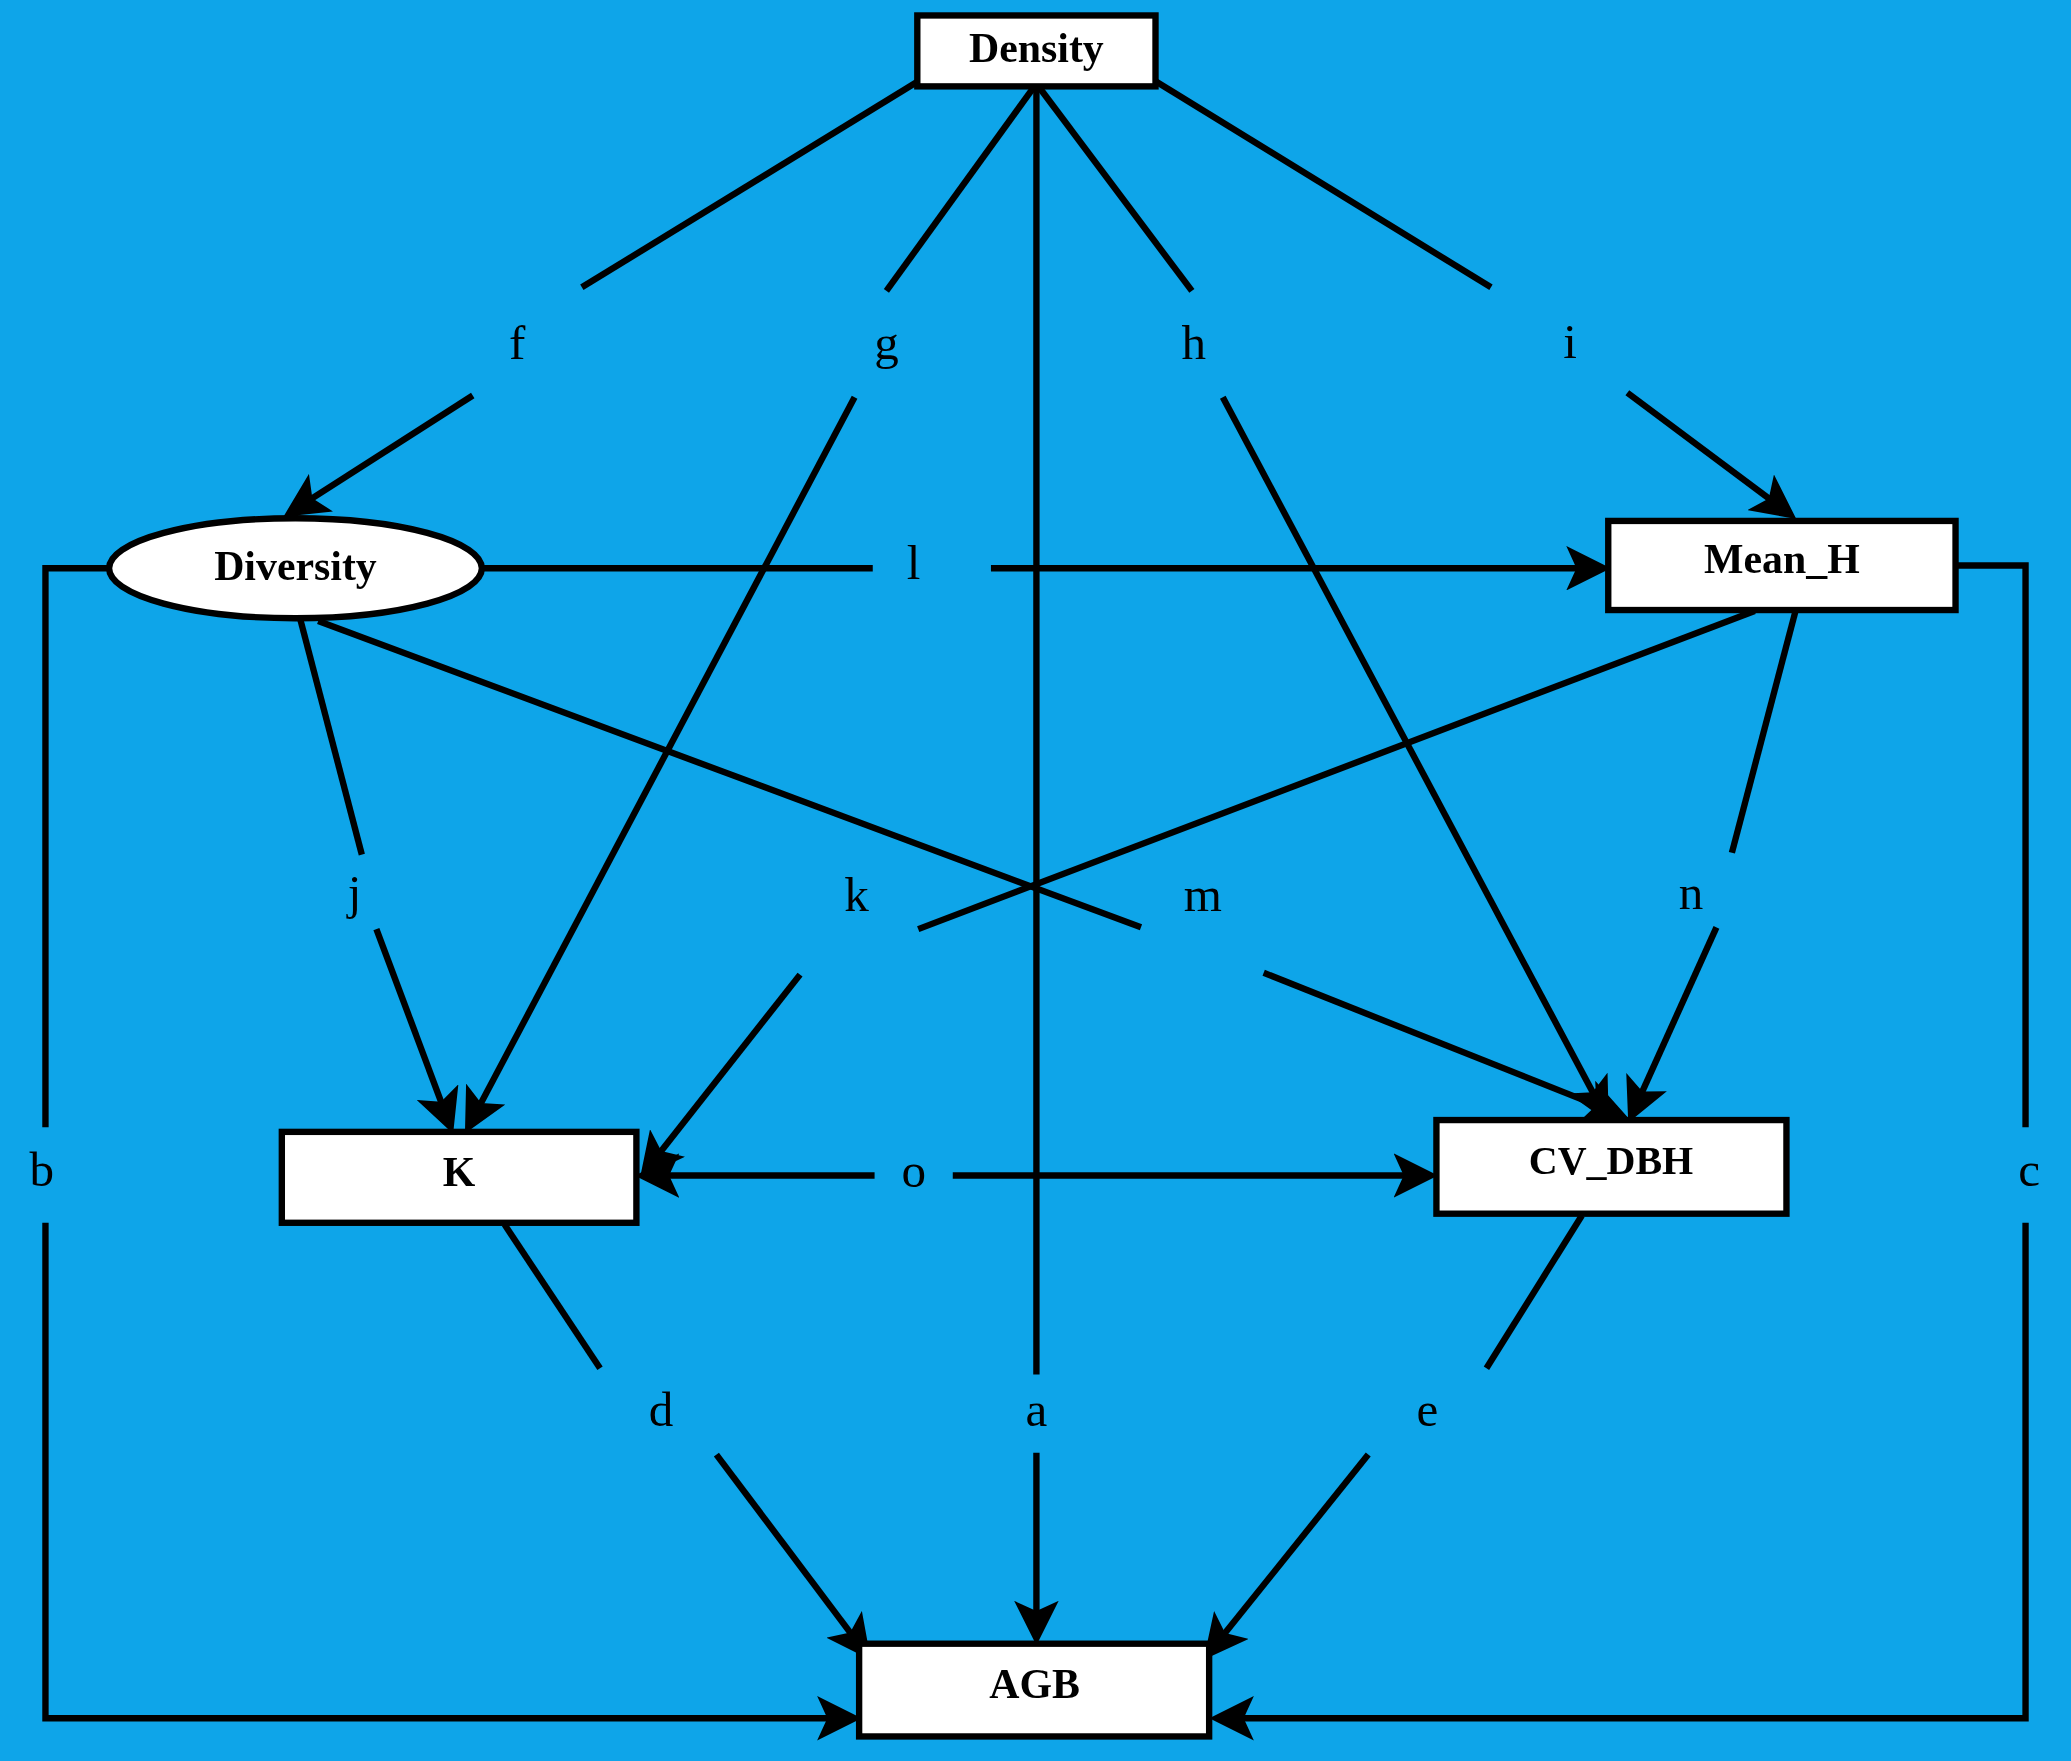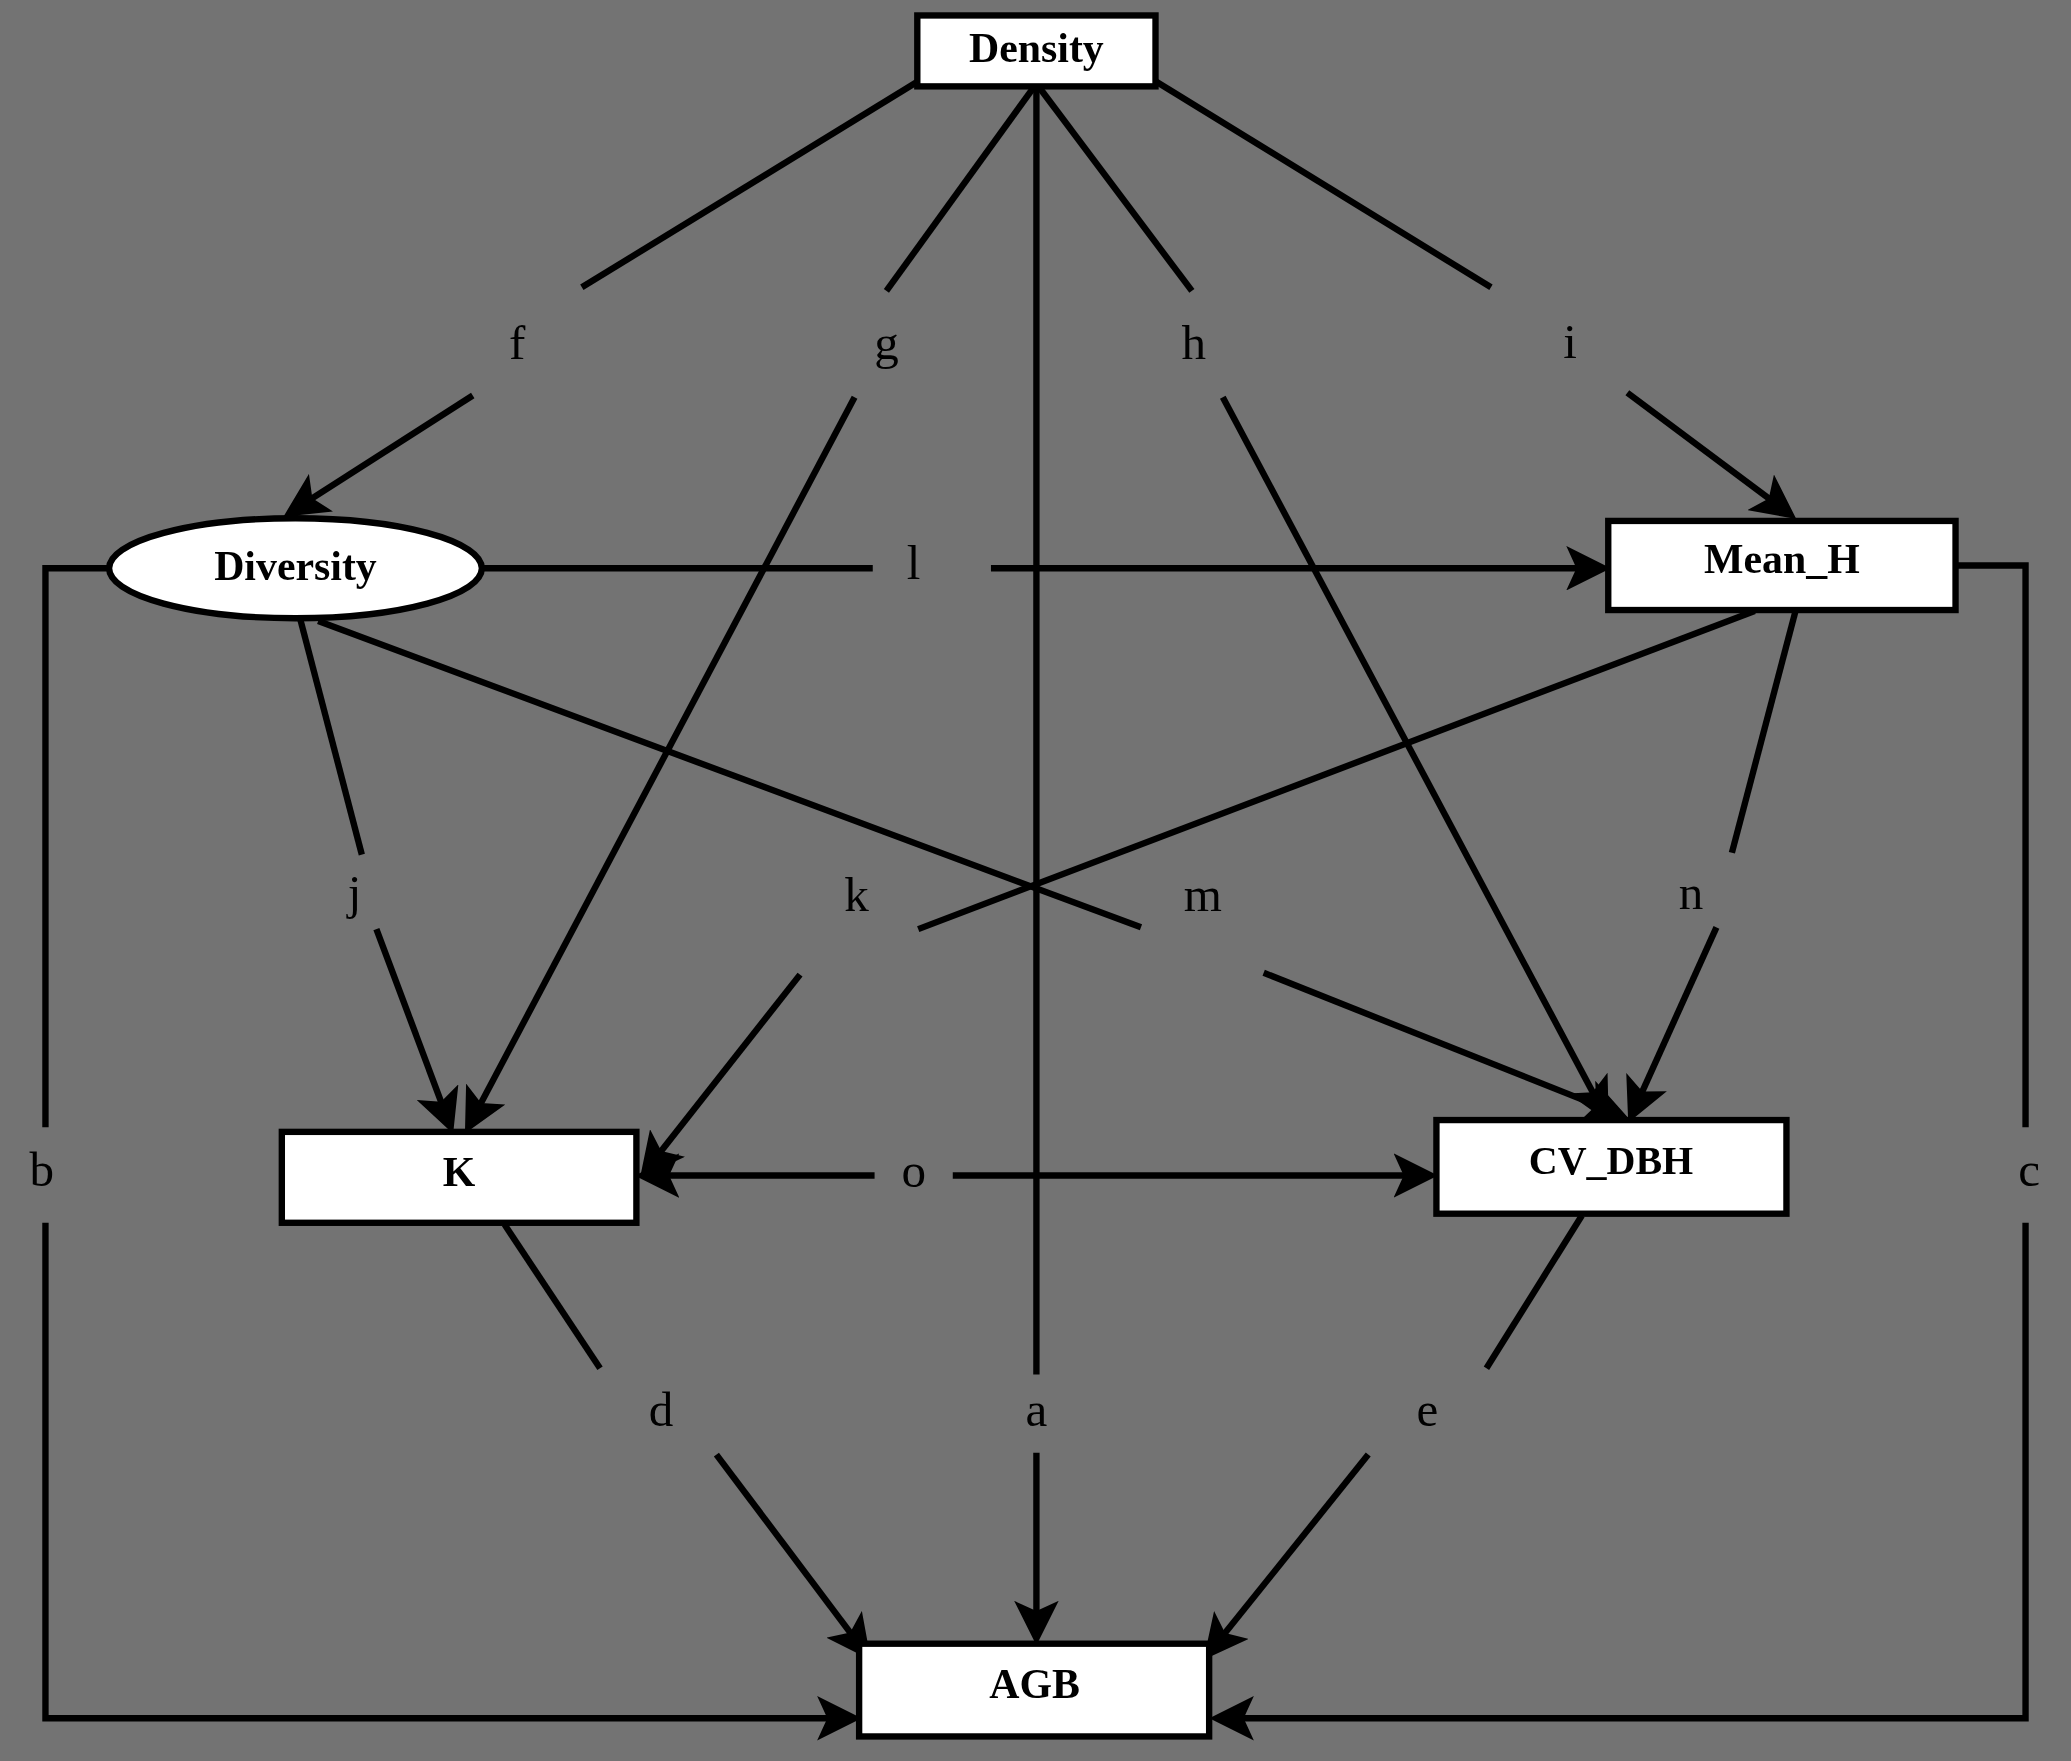--- a/index.html
+++ b/index.html
@@ -5,21 +5,21 @@
 <style>
   html, body {
     margin: 0;
     padding: 0;
     background: #ffffff;
   }
   #stage {
     position: relative;
     width: 2071px;
     height: 1761px;
-    background: #737373;
+    background: #0ea5e9;
     overflow: hidden;
     font-family: "Liberation Serif", "DejaVu Serif", serif;
   }
   #sem-svg {
     position: absolute;
     left: 0;
     top: 0;
     width: 2071px;
     height: 1761px;
     display: block;

